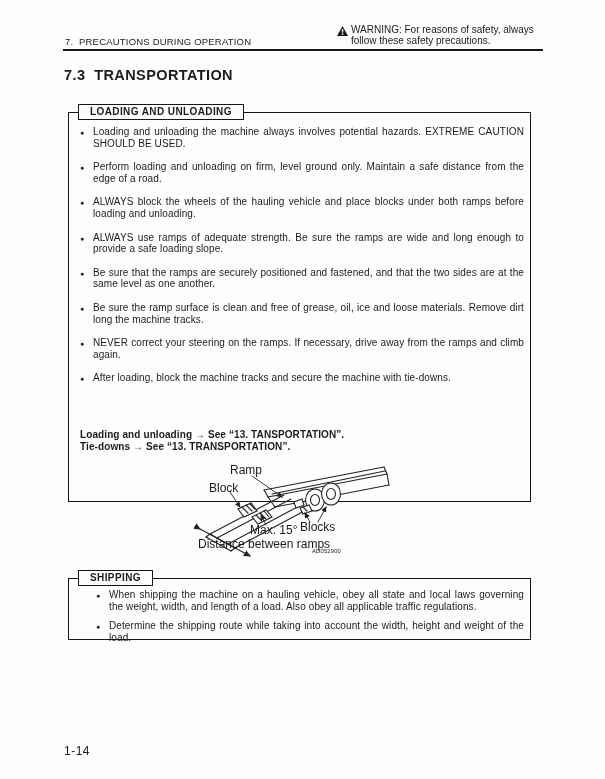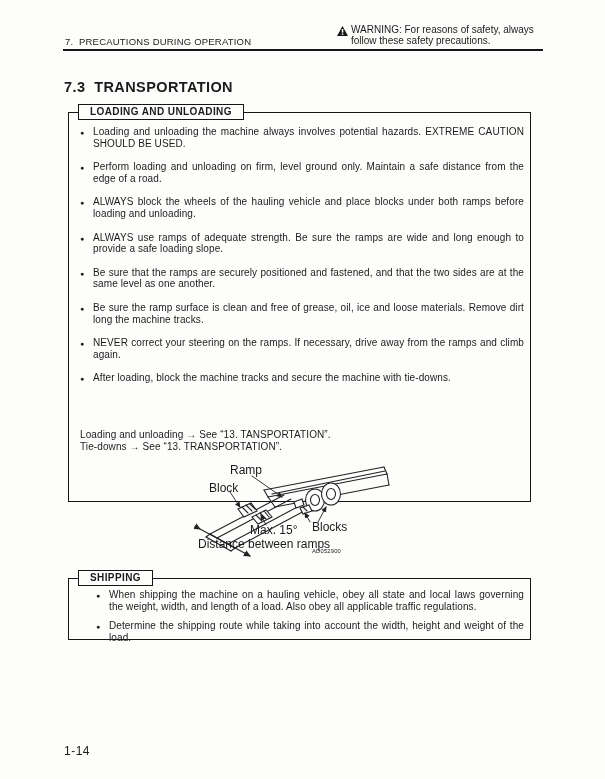--- a/index.html
+++ b/index.html
@@ -19,21 +19,21 @@
     position:absolute; left:63px; top:49px; width:480px; height:2px;
     background:#161616;
   }
   .hdr-warning {
     position:absolute; left:337px; top:25px; width:214px;
     display:flex; gap:3px; font-size:10px; line-height:10.6px;
   }
   .hdr-warning .w-icon { flex:none; margin-top:1px; }
   
   .doc-title {
-    position:absolute; left:64px; top:79px;
+    position:absolute; left:64px; top:67px;
     font-size:14.5px; font-weight:700; letter-spacing:.4px; white-space:pre;
   }
   
   .secbox {
     position:absolute; left:68px; width:463px;
     border:1.6px solid #161616; background:#fdfdfc;
   }
   .secbox.loading { top:112px; height:390px; padding:13px 6px 0 11px; }
   .secbox.shipping { top:578px; height:62px;  padding:10px 6px 0 27px; }
   .tab {
@@ -46,21 +46,21 @@
   .bullet { display:flex; margin-bottom:12px; }
   .secbox.shipping .bullet { margin-bottom:8px; }
   .bullet .dot {
     flex:none; width:13px; font-size:7px; line-height:11.6px; padding-top:1px;
   }
   .bullet .btxt {
     flex:1; font-size:10px; line-height:11.6px;
     text-align:justify; letter-spacing:.1px;
   }
   
-  .refs { font-size:10px; line-height:11.6px; font-weight:400; letter-spacing:.1px;margin-top:44px; }
+  .refs { font-size:10px; line-height:11.6px; font-weight:700; letter-spacing:.1px;margin-top:44px; }
   .fig-caption {
     margin:8px 0 0 90px; font-size:10px; font-weight:700; letter-spacing:.4px;
   }
   
   .figure { position:relative; margin:8px 0 0 114px; width:280px; height:112px; }
   .figure svg { position:absolute; left:0; top:0; }
   .fig-label {
     position:absolute; font-size:12px; line-height:9px; white-space:nowrap;
   }
   .fig-code { font-size:5.8px; letter-spacing:.2px; }
@@ -184,21 +184,21 @@
             <line x1="36" y1="32" x2="46" y2="47" marker-end="url(#ah)"></line>
             <line x1="72" y1="65" x2="67" y2="55" marker-end="url(#ah)"></line>
             <line x1="116" y1="62" x2="111" y2="53" marker-end="url(#ah)"></line>
             <line x1="124" y1="62" x2="132" y2="47" marker-end="url(#ah)"></line>
           </g>
         </g>
       </svg>
       <span class="fig-label" style="left:36px; top:6px;">Ramp</span>
       <span class="fig-label" style="left:15px; top:24px;">Block</span>
       <span class="fig-label" style="left:56px; top:66px;">Max. 15°</span>
-      <span class="fig-label" style="left:118px;top:63px;">Blocks</span>
+      <span class="fig-label" style="left:106px;top:63px;">Blocks</span>
       <span class="fig-label" style="left:4px;  top:80px;">Distance between ramps</span>
       <span class="fig-label fig-code" style="left:118px; top:87px;">AD052900</span>
     </div>
   </div>
 
   <div class="secbox shipping">
     <div class="tab">SHIPPING</div>
     <div class="bullet">
       <span class="dot">●</span>
       <span class="btxt">When shipping the machine on a hauling vehicle, obey all state and local laws governing the weight, width, and length of a load. Also obey all applicable traffic regulations.</span>

